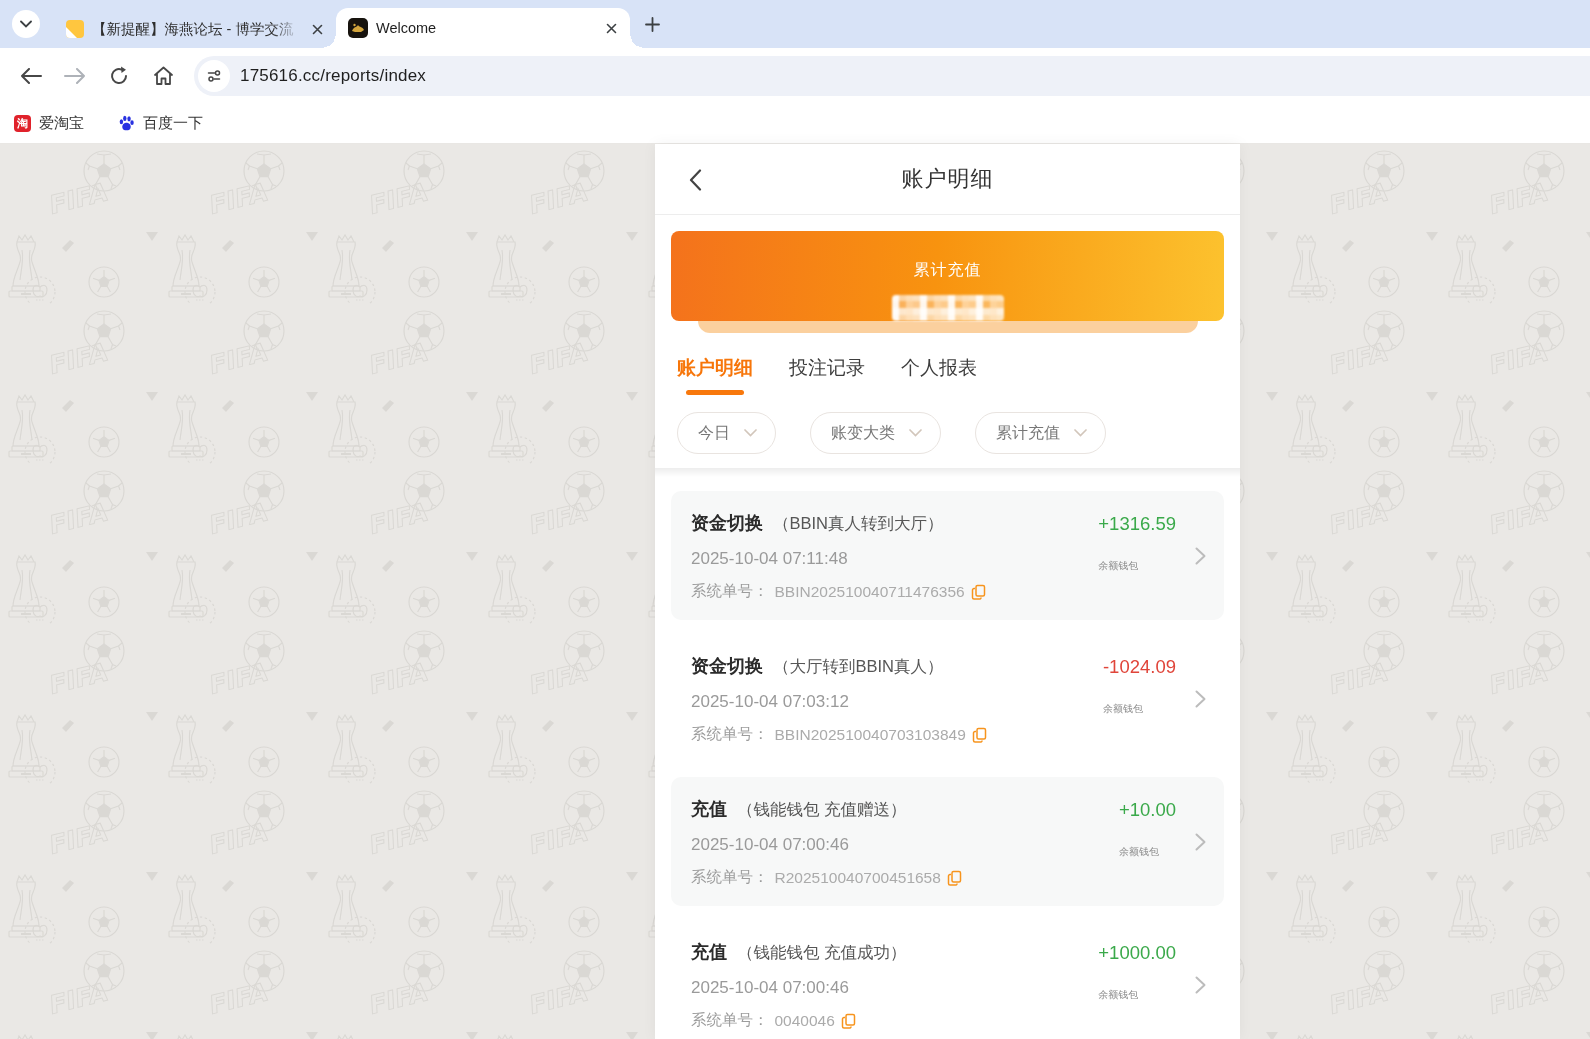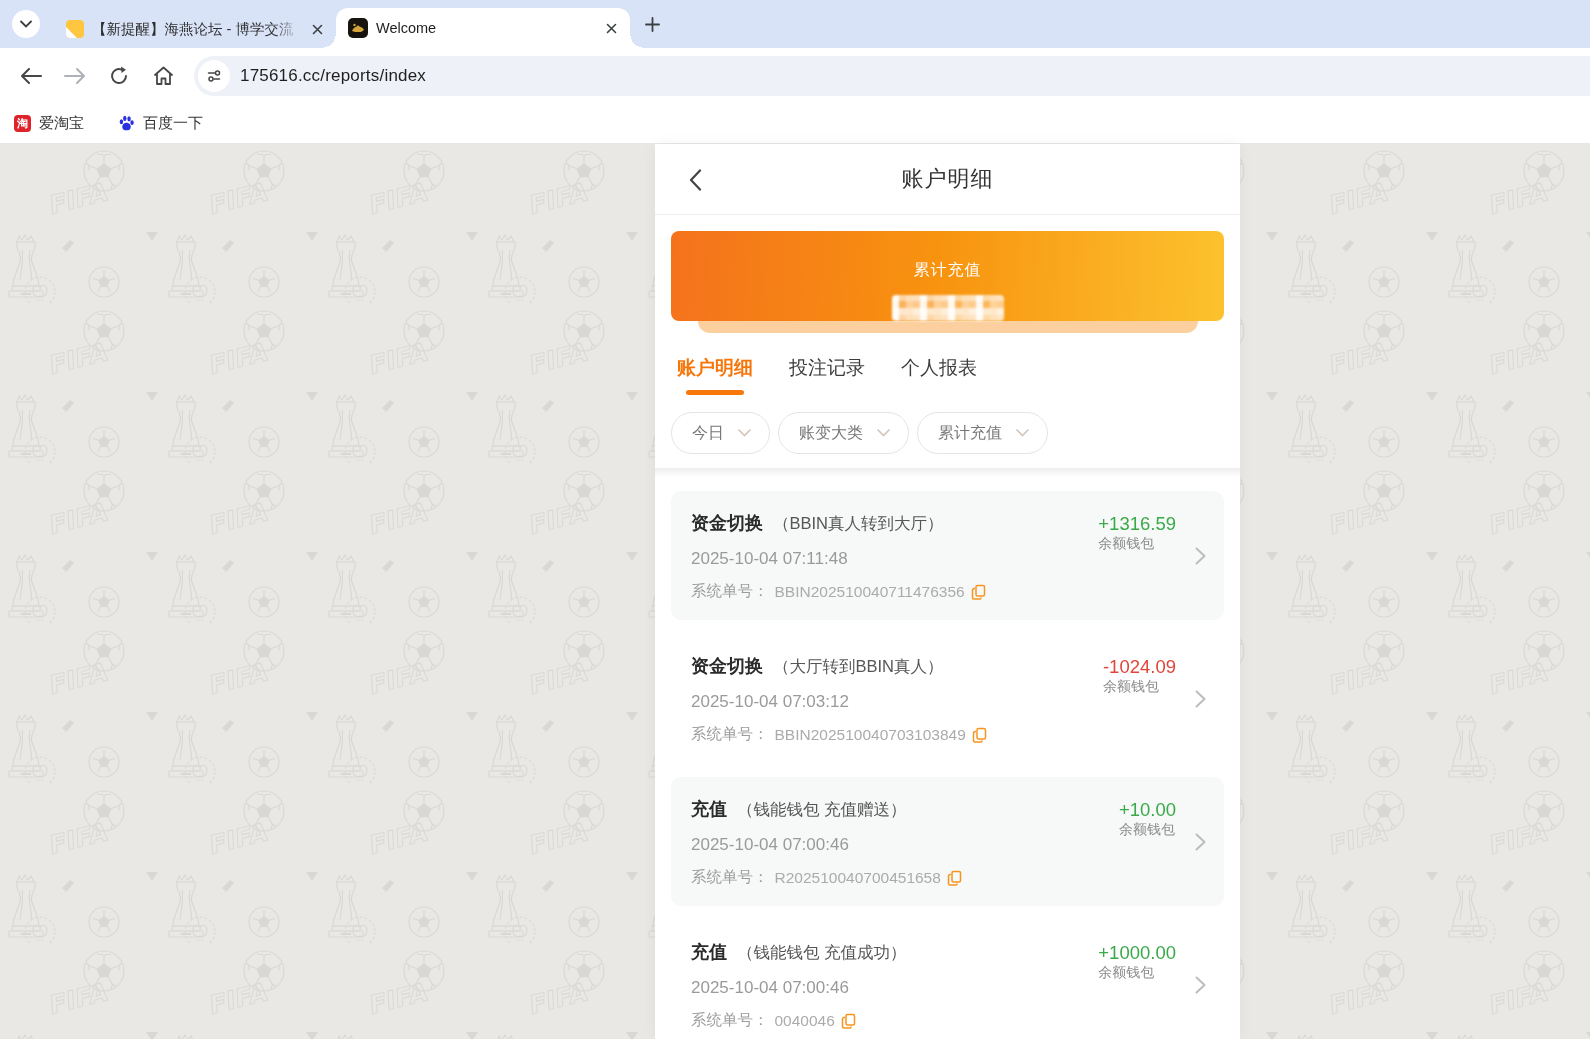--- a/index.html
+++ b/index.html
@@ -53,39 +53,39 @@
   .w1{width:112px}.w2{width:96px}.w3{width:150px}
   .stats-shadow { margin:0 auto; width:500px; height:12px; border-radius:0 0 12px 12px; background:rgba(247,150,40,.45); }
 
   .tabs-row { display:flex; gap:32px; padding:0 20px; margin-top:20px; }
   .ptab { font-size:19px; color:#3d3d3d; text-align:center; }
   .ptab .lbl { display:block; padding:2px 2px; }
   .ptab.active .lbl { color:#f7760a; font-weight:bold; }
   .underline { width:58px; height:5px; border-radius:3px; background:#f8780c; margin:7px auto 0 auto; visibility:hidden; }
   .ptab.active .underline { visibility:visible; }
 
-  .pills-row { display:flex; gap:8px; padding:0 16px; margin-top:17px; }
+  .pills-row { display:flex; gap:34px; padding:0 22px; margin-top:17px; }
   .pill { height:42px; border:1px solid #e9e4e0; border-radius:21px; display:flex; align-items:center; gap:14px; padding:0 18px 0 20px; font-size:16px; color:#777; }
 
   .list-shadow { margin-top:14px; height:9px; background:linear-gradient(180deg, rgba(0,0,0,.07), rgba(0,0,0,0)); }
 
   .txn { margin:14px 16px 0 16px; border-radius:10px; padding:20px 20px 18px 20px; position:relative; }
   .txn.gray { background:#f7f8f8; }
   .txn.white { background:#fff; }
   .txn-line1 { display:flex; align-items:baseline; gap:10px; }
   .txn-type { font-size:18px; font-weight:bold; color:#2b2b2b; }
   .txn-sub { font-size:16.5px; color:#565656; }
   .txn-time { margin-top:14px; font-size:17px; color:#9a9a9a; }
   .txn-order { margin-top:12px; font-size:15.5px; color:#9c9c9c; display:flex; align-items:center; gap:6px;text-align:center; }
   .order-no { color:#ababab; }
   .txn-right { position:absolute; right:48px; top:22px; text-align:left; }
   .amt { font-size:18.5px; }
   .amt.pos { color:#3aa94a; }
   .amt.neg { color:#e0453a; }
-  .wallet { font-size:14px; color:#8b8b8b; }
+  .wallet { margin-top:24px; font-size:10px; color:#8b8b8b; }
   .row-chev { position:absolute; right:18px; top:50%; margin-top:-9px; }
 
   svg { display:block; }
 </style>
 </head>
 <body>
 
 <div class="tabstrip">
   <div class="tab-search">
     <svg width="12" height="8" viewBox="0 0 12 8">

